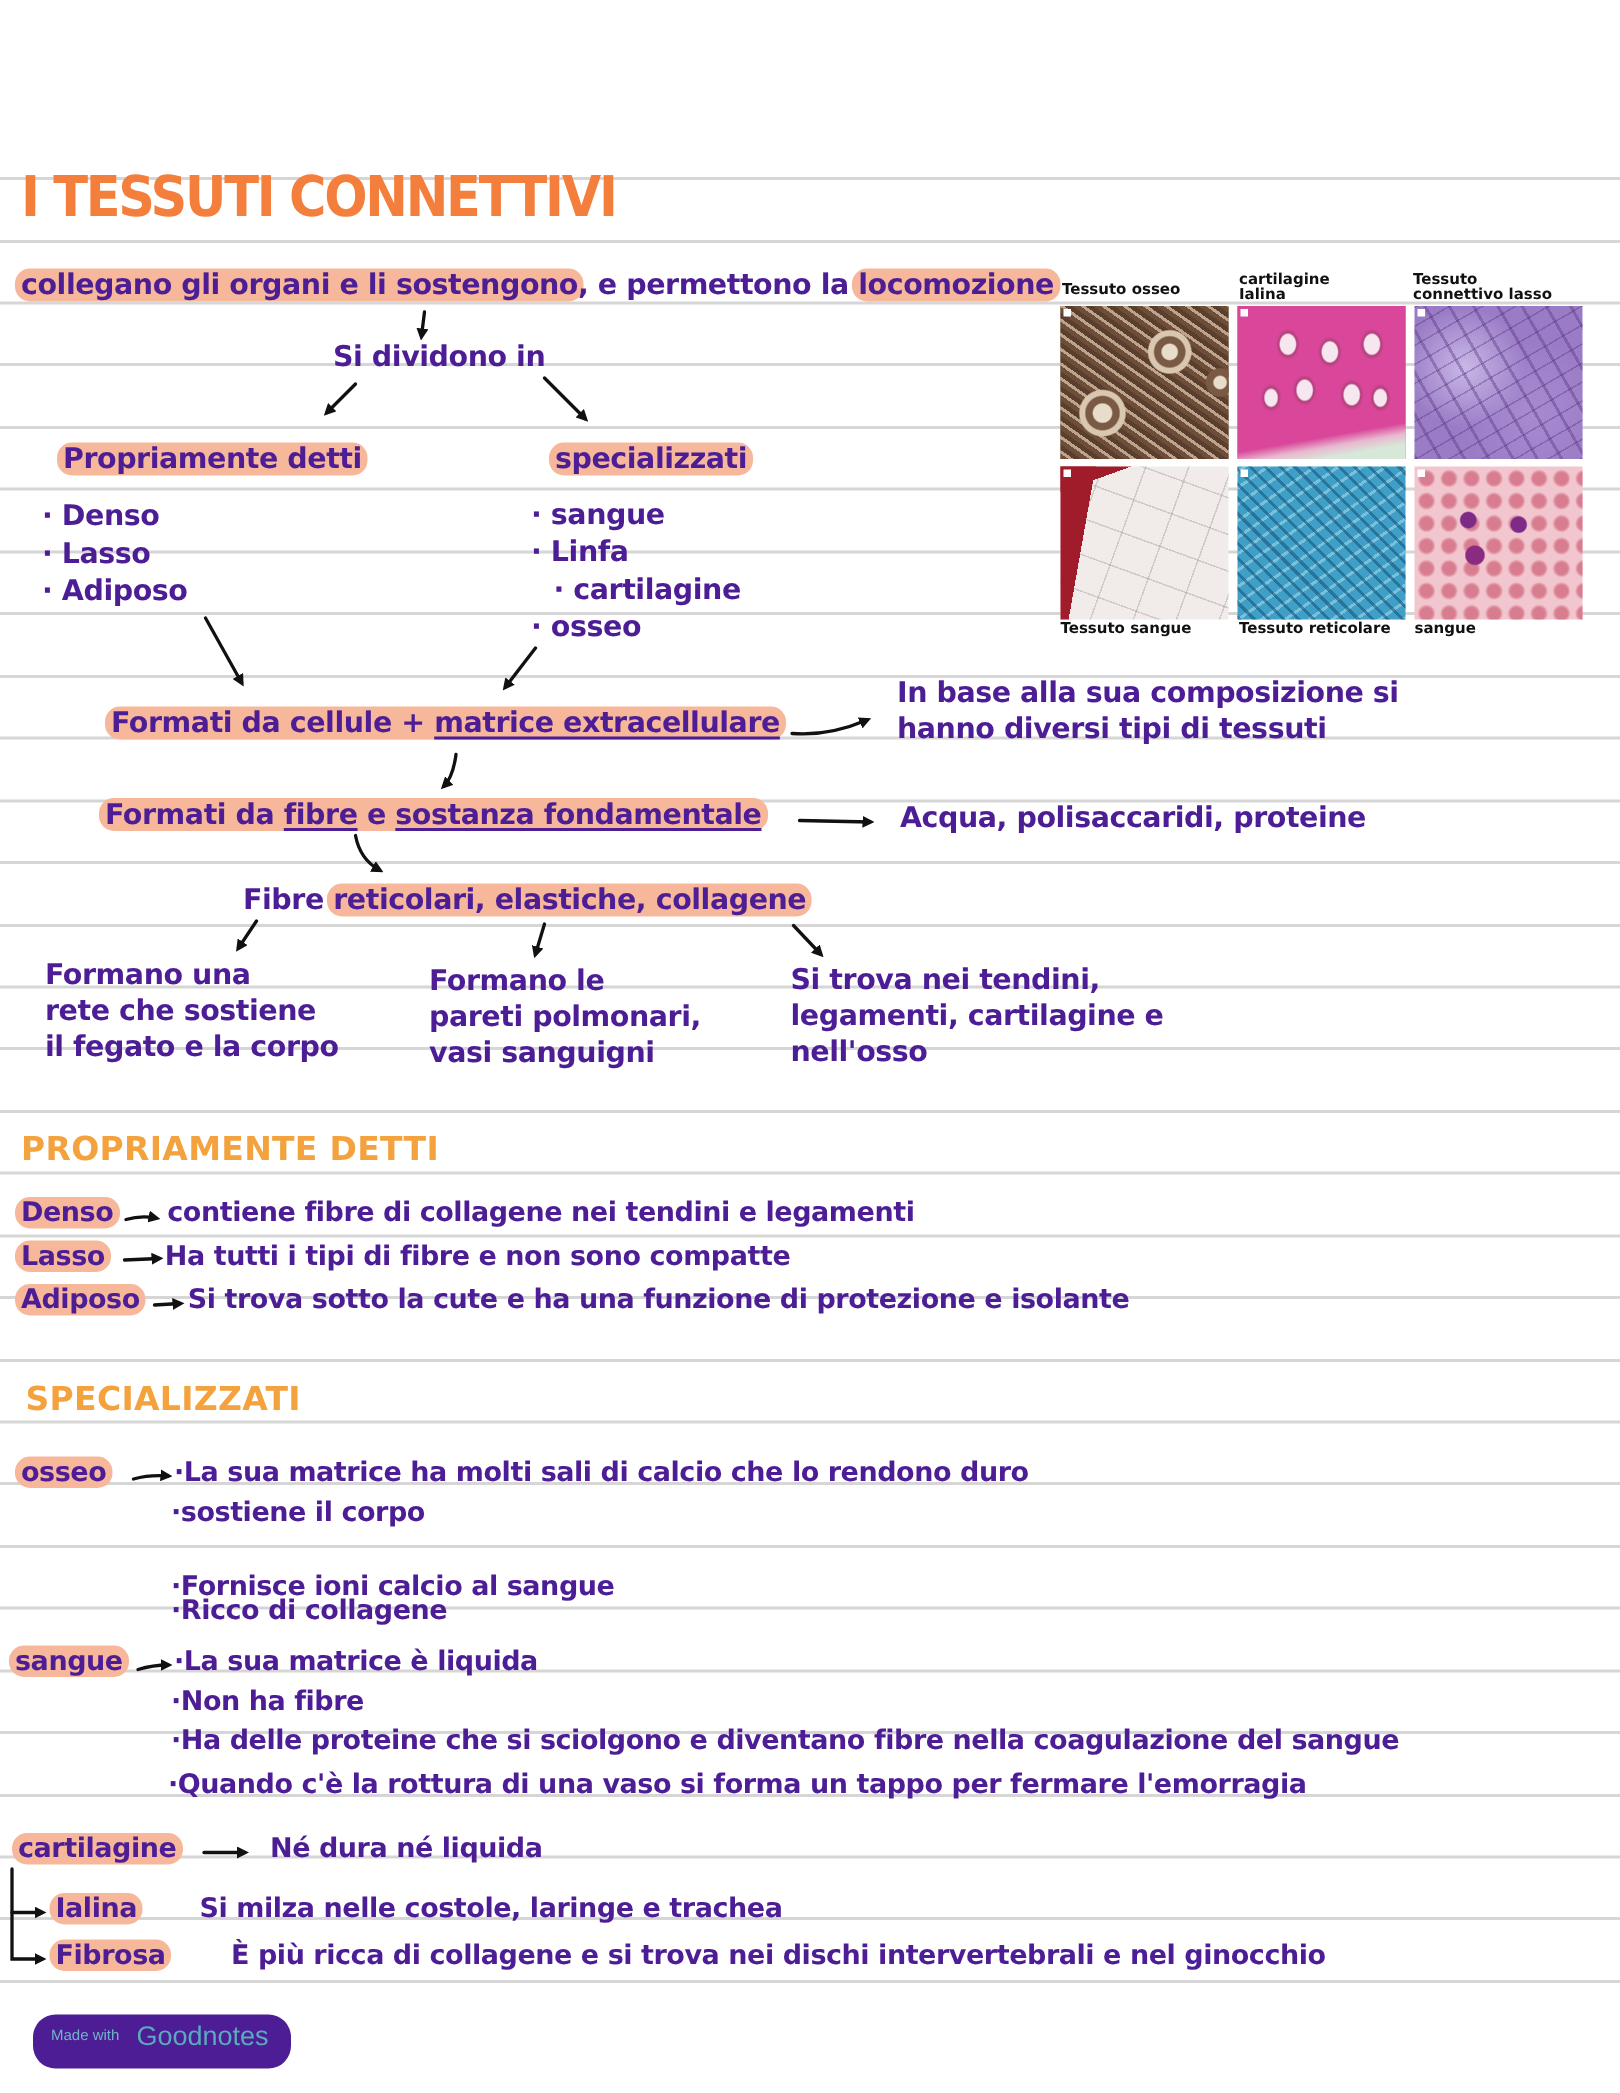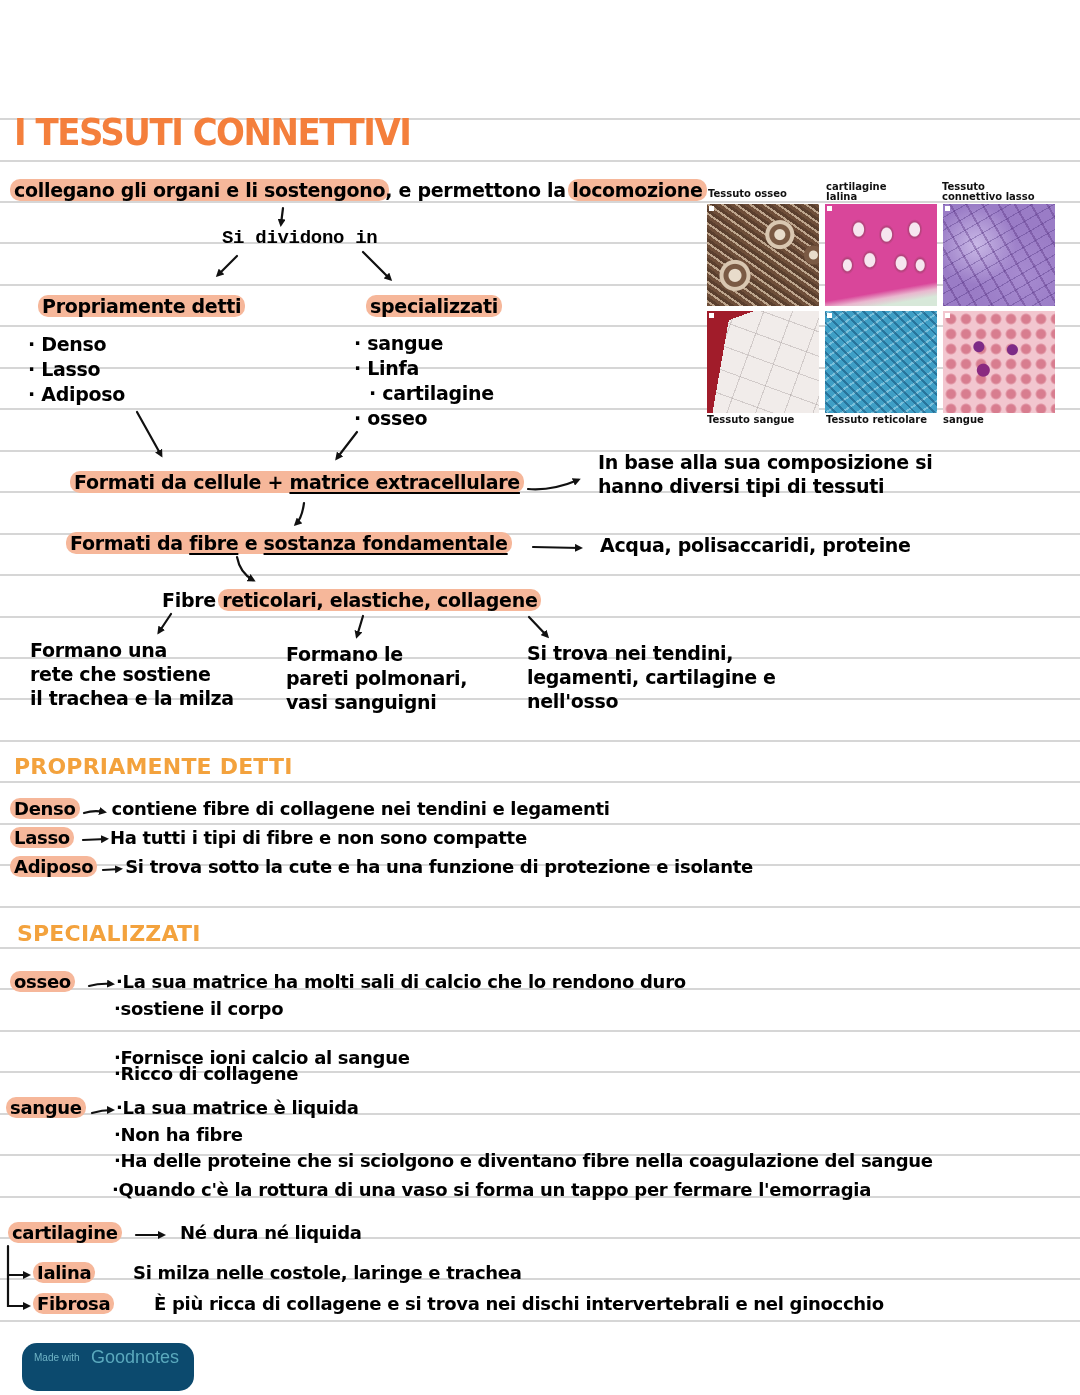--- a/index.html
+++ b/index.html
@@ -1,20 +1,20 @@
 <!DOCTYPE html>
 <html><head>
 <meta charset="utf-8">
 <style>
   * { margin:0; padding:0; box-sizing:border-box; }
   html, body { width:1080px; height:1395px; background:#ffffff; overflow:hidden; }
   body { position:relative; font-family:"DejaVu Sans", sans-serif; color:#111; }
   .page { position:absolute; left:0; top:0; width:1080px; height:1395px; }
   .rule { position:absolute; left:0; width:1080px; height:2px; background:#d6d6d6; }
-  .t { position:absolute; white-space:nowrap; font-weight:bold; font-size:19px; letter-spacing:-0.3px; color:#000000; line-height:24px; }
+  .t { position:absolute; white-space:nowrap; font-weight:bold; font-size:19px; letter-spacing:-0.3px; color:#4c1d95; line-height:24px; }
   .sm { font-size:18px; }
   .hl { background:#f6b79a; border-radius:10px; padding:0 4px; margin:0 -4px; }
   .ul { text-decoration:underline; text-decoration-thickness:2px; text-underline-offset:3px; }
   .title { font-family:"DejaVu Sans", sans-serif; font-weight:bold; color:#f47f3c; font-size:34px; letter-spacing:-1.5px; transform:scaleY(1.1); transform-origin:left top; }
   .sec { font-family:"DejaVu Sans", sans-serif; font-weight:bold; color:#f3a23d; font-size:22px; letter-spacing:0.2px; }
   svg.arrows { position:absolute; left:0; top:0; width:1080px; height:1395px; pointer-events:none; }
   .photos { position:absolute; left:705px; top:178px; width:355px; height:250px; }
   .cap { position:absolute; font-size:10px; font-weight:bold; color:#111; line-height:10px; white-space:nowrap; }
   .img { position:absolute; width:112px; height:102px; overflow:hidden; }
   .img .tag { position:absolute; left:2px; top:2px; width:5px; height:5px; background:#fff; }
@@ -49,21 +49,21 @@
   .retic-img { background:
       repeating-linear-gradient(45deg, rgba(20,80,120,0.55) 0 2px, transparent 2px 7px),
       repeating-linear-gradient(-35deg, rgba(180,225,240,0.5) 0 2px, transparent 2px 9px),
       #3f9fc6; }
   .sangue-img { background:
       radial-gradient(circle at 32% 35%, #7d2b86 0 5px, transparent 6px),
       radial-gradient(circle at 62% 38%, #7d2b86 0 5px, transparent 6px),
       radial-gradient(circle at 36% 58%, #8a2a80 0 6px, transparent 7px),
       radial-gradient(circle 6px at 8px 8px, #d87d8f 0 4px, #e39aa9 5px, transparent 6px) 0 0/15px 15px,
       #f2c6cf; }
-  .badge { position:absolute; left:22px; top:1343px; width:172px; height:48px; border-radius:15px; background:#0c4a6e; }
+  .badge { position:absolute; left:22px; top:1343px; width:172px; height:36px; border-radius:15px; background:#4c1d95; }
   .badge .small { position:absolute; left:12px; top:9px; font-size:10px; color:#6fb4c6; font-family:"Liberation Sans", sans-serif; }
   .badge .big { position:absolute; left:69px; top:4px; font-size:18px; color:#5aa9bd; font-family:"Liberation Sans", sans-serif; }
 </style>
 </head>
 <body>
 
 <div class="page">
 
   <div>
     <div class="rule" style="top:118px"></div>
@@ -97,21 +97,21 @@
     <div class="rule" style="top:1278px"></div>
       <div class="rule" style="top:1320px"></div>
   </div>
 
   <div class="t title" style="left:14px; top:119px;">I TESSUTI CONNETTIVI</div>
 
   <div class="t" style="left:14px; top:178px;">
     <span class="hl">collegano gli organi e li sostengono</span><span>, e permettono la </span><span class="hl">locomozione</span>
   </div>
 
-  <div class="t" style="left:222px; top:226px;font-family:Liberation Mono, monospace;">Si dividono in</div>
+  <div class="t" style="left:222px; top:226px;">Si dividono in</div>
 
   <div class="t" style="left:42px; top:294px;"><span class="hl">Propriamente detti</span></div>
   <div class="t" style="left:370px; top:294px;"><span class="hl">specializzati</span></div>
 
   <div class="t" style="left:28px; top:332px;">· <span>Denso</span></div>
   <div class="t" style="left:28px; top:357px;">· <span>Lasso</span></div>
   <div class="t" style="left:28px; top:382px;">· <span>Adiposo</span></div>
 
   <div class="t" style="left:354px; top:331px;">· <span>sangue</span></div>
   <div class="t" style="left:354px; top:356px;">· <span>Linfa</span></div>
@@ -129,21 +129,21 @@
   </div>
   <div class="t" style="left:600px; top:533px;">Acqua, polisaccaridi, proteine</div>
 
   <div class="t" style="left:162px; top:588px;">
     <span>Fibre </span><span class="hl">reticolari, elastiche, collagene</span>
   </div>
 
   <div class="t" style="left:30px; top:638px;">
     <div>Formano una</div>
       <div>rete che sostiene</div>
-      <div>il trachea e la milza</div>
+      <div>il fegato e la corpo</div>
   </div>
   <div class="t" style="left:286px; top:642px;">
     <div>Formano le</div>
       <div>pareti polmonari,</div>
       <div>vasi sanguigni</div>
   </div>
   <div class="t" style="left:527px; top:641px;">
     <div>Si trova nei tendini,</div>
       <div>legamenti, cartilagine e</div>
       <div>nell'osso</div>

